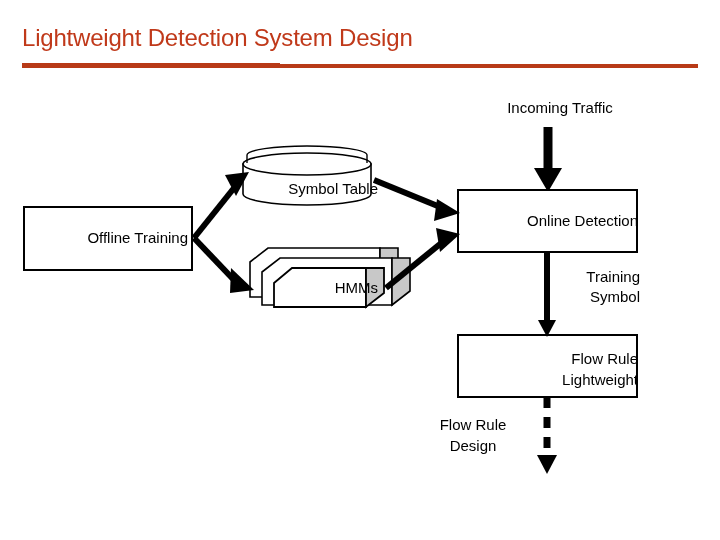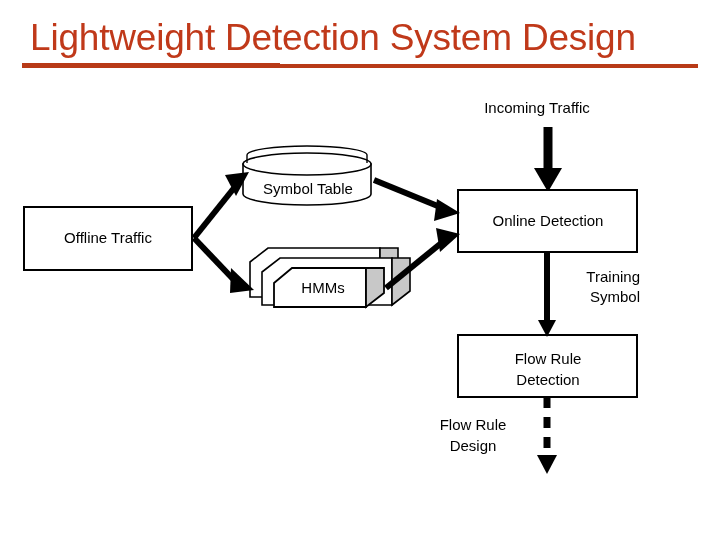--- a/index.html
+++ b/index.html
@@ -13,25 +13,25 @@
     height: 540px;
     position: relative;
     overflow: hidden;
     font-family: "Liberation Sans", "DejaVu Sans", sans-serif;
     background: #ffffff;
   }
 
   
   #slide-title {
     position: absolute;
-    left: 30px;
+    left: 22px;
     top: 17px;
     width: 668px;
     height: 42px;
-    font-size: 37px;
+    font-size: 24px;
     line-height: 42px;
     font-weight: normal;
     letter-spacing: -0.2px;
     color: #C0391A;
     white-space: nowrap;
   }
   #title-rule-thick {
     position: absolute;
     left: 22px;
     top: 63px;
@@ -64,28 +64,28 @@
     height: 540px;
     overflow: visible;
   }
 
   
   .node-label {
     position: absolute;
     color: #000000;
     font-size: 15px;
     line-height: 19px;
-    text-align: center;
+    text-align: right;
     white-space: nowrap;
     pointer-events: none;
   }
   .node-label.wrap { white-space: normal; }
 
   #label-incoming-traffic {
-    left: 432px; top: 98px; width: 210px;
+    left: 455px; top: 98px; width: 210px;
     text-align: center;
   }
   #label-symbol-table {
     left: 238px; top: 179px; width: 140px;
   }
   #label-offline-training {
     left: 28px; top: 228px; width: 160px;
   }
   #label-hmms {
     left: 268px; top: 278px; width: 110px;
@@ -180,34 +180,34 @@
       <line x1="547" y1="397" x2="547" y2="455" stroke="#000" stroke-width="7" stroke-dasharray="11 9"></line>
       <polygon points="537,455 557,455 547,474"></polygon>
     </g>
 
   </svg>
 
   <div class="node-label" id="label-incoming-traffic">Incoming Traffic</div>
 
   <div class="node-label" id="label-symbol-table">Symbol Table</div>
 
-  <div class="node-label" id="label-offline-training">Offline Traffic</div>
+  <div class="node-label" id="label-offline-training">Offline Training</div>
 
   <div class="node-label" id="label-hmms">HMMs</div>
 
   <div class="node-label" id="label-online-detection">Online Detection</div>
 
   <div class="node-label wrap" id="label-detection-results">
     <span>Training</span><br>
     <span>Symbol</span>
   </div>
 
   <div class="node-label wrap" id="label-flow-rule-management">
     <span>Flow Rule</span><br>
-    <span>Detection</span>
+    <span>Lightweight</span>
   </div>
 
   <div class="node-label wrap" id="label-flow-rule-update">
     <span>Flow Rule</span><br>
     <span>Design</span>
   </div>
 
 </div>
 
 </body></html>

